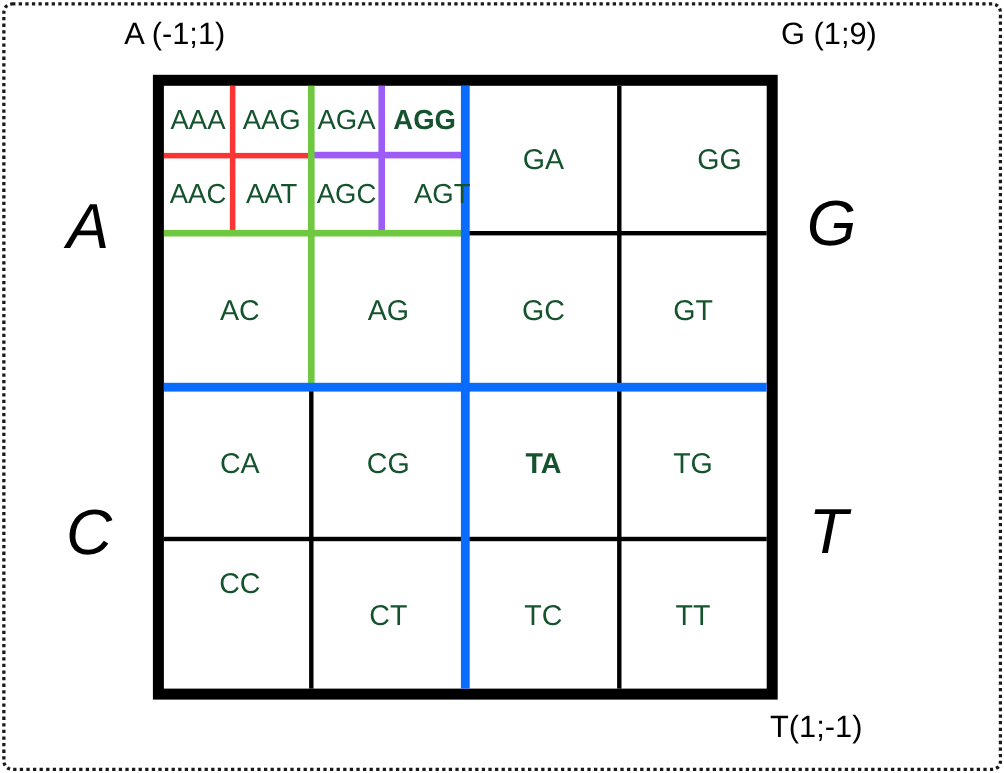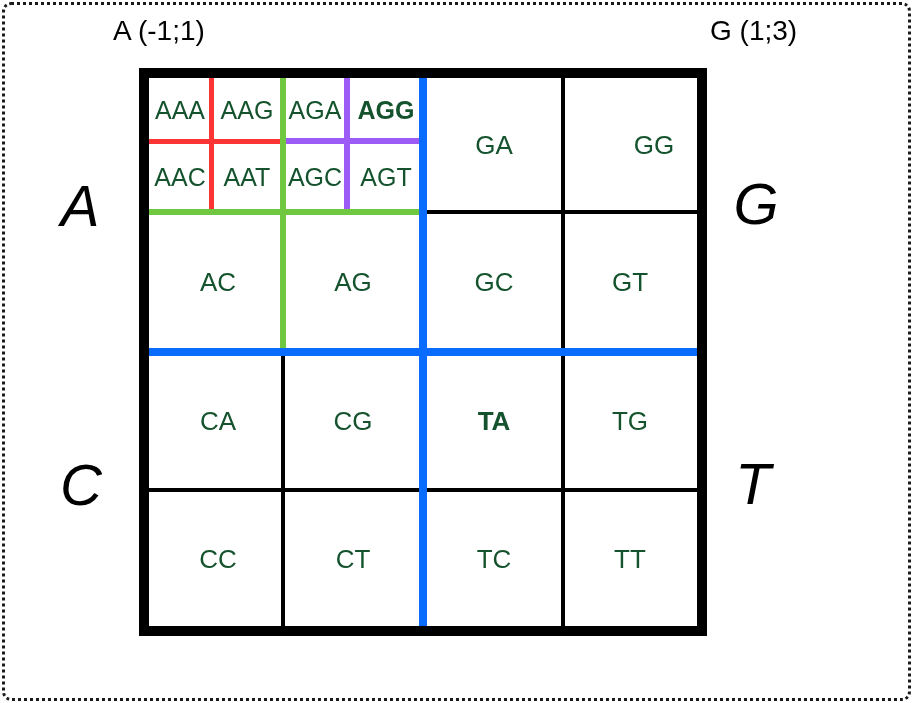--- a/index.html
+++ b/index.html
@@ -39,21 +39,22 @@
   .cell.trinucleotide{font-size:25px;}
 </style>
 </head>
 <body>
 
 <div class="canvas">
 
   <div class="dotted-border"></div>
 
   <div class="corner-label tl">A (-1;1)</div>
-  <div class="corner-label tr">G (1;3)</div>
+  <div class="corner-label tr">G (1;9)</div>
+  <div class="corner-label br">T(1;-1)</div>
 
   <div class="q-letter tl">A</div>
   <div class="q-letter tr">G</div>
   <div class="q-letter bl">C</div>
   <div class="q-letter br">T</div>
 
   <div class="cgr-square"></div>
 
   <div id="lines-layer">
       <div class="line" style="left: 423px; top: 210px; width: 274px; height: 4px; background: rgb(0, 0, 0);"></div>
@@ -70,30 +71,30 @@
       <div class="line" style="left: 419px; top: 78px; width: 8px; height: 548px; background: rgb(10, 108, 255);"></div>
     </div>
   <div id="cells-layer">
       <div class="cell trinucleotide" style="left: 180px; top: 110px;">AAA</div>
       <div class="cell trinucleotide" style="left: 247px; top: 110px;">AAG</div>
       <div class="cell trinucleotide" style="left: 315px; top: 110px;">AGA</div>
       <div class="cell trinucleotide" style="left: 386px; top: 110px; font-weight: bold;">AGG</div>
       <div class="cell trinucleotide" style="left: 180px; top: 177px;">AAC</div>
       <div class="cell trinucleotide" style="left: 247px; top: 177px;">AAT</div>
       <div class="cell trinucleotide" style="left: 315px; top: 177px;">AGC</div>
-      <div class="cell trinucleotide" style="left: 386px; top: 177px;">AGT</div>
+      <div class="cell trinucleotide" style="left: 402px; top: 177px;">AGT</div>
       <div class="cell dinucleotide" style="left: 494px; top: 145px;">GA</div>
       <div class="cell dinucleotide" style="left: 630px; top: 145px; margin-left: 24px;">GG</div>
       <div class="cell dinucleotide" style="left: 218px; top: 282px;">AC</div>
       <div class="cell dinucleotide" style="left: 353px; top: 282px;">AG</div>
       <div class="cell dinucleotide" style="left: 494px; top: 282px;">GC</div>
       <div class="cell dinucleotide" style="left: 630px; top: 282px;">GT</div>
       <div class="cell dinucleotide" style="left: 218px; top: 421px;">CA</div>
       <div class="cell dinucleotide" style="left: 353px; top: 421px;">CG</div>
       <div class="cell dinucleotide" style="left: 494px; top: 421px; font-weight: bold;">TA</div>
       <div class="cell dinucleotide" style="left: 630px; top: 421px;">TG</div>
-      <div class="cell dinucleotide" style="left: 218px; top: 559px; text-align: center;">CC</div>
+      <div class="cell dinucleotide" style="left: 218px; top: 530px; text-align: center;">CC</div>
       <div class="cell dinucleotide" style="left: 353px; top: 559px;">CT</div>
       <div class="cell dinucleotide" style="left: 494px; top: 559px;">TC</div>
       <div class="cell dinucleotide" style="left: 630px; top: 559px;">TT</div>
     </div>
 
 </div>
 
 </body></html>

